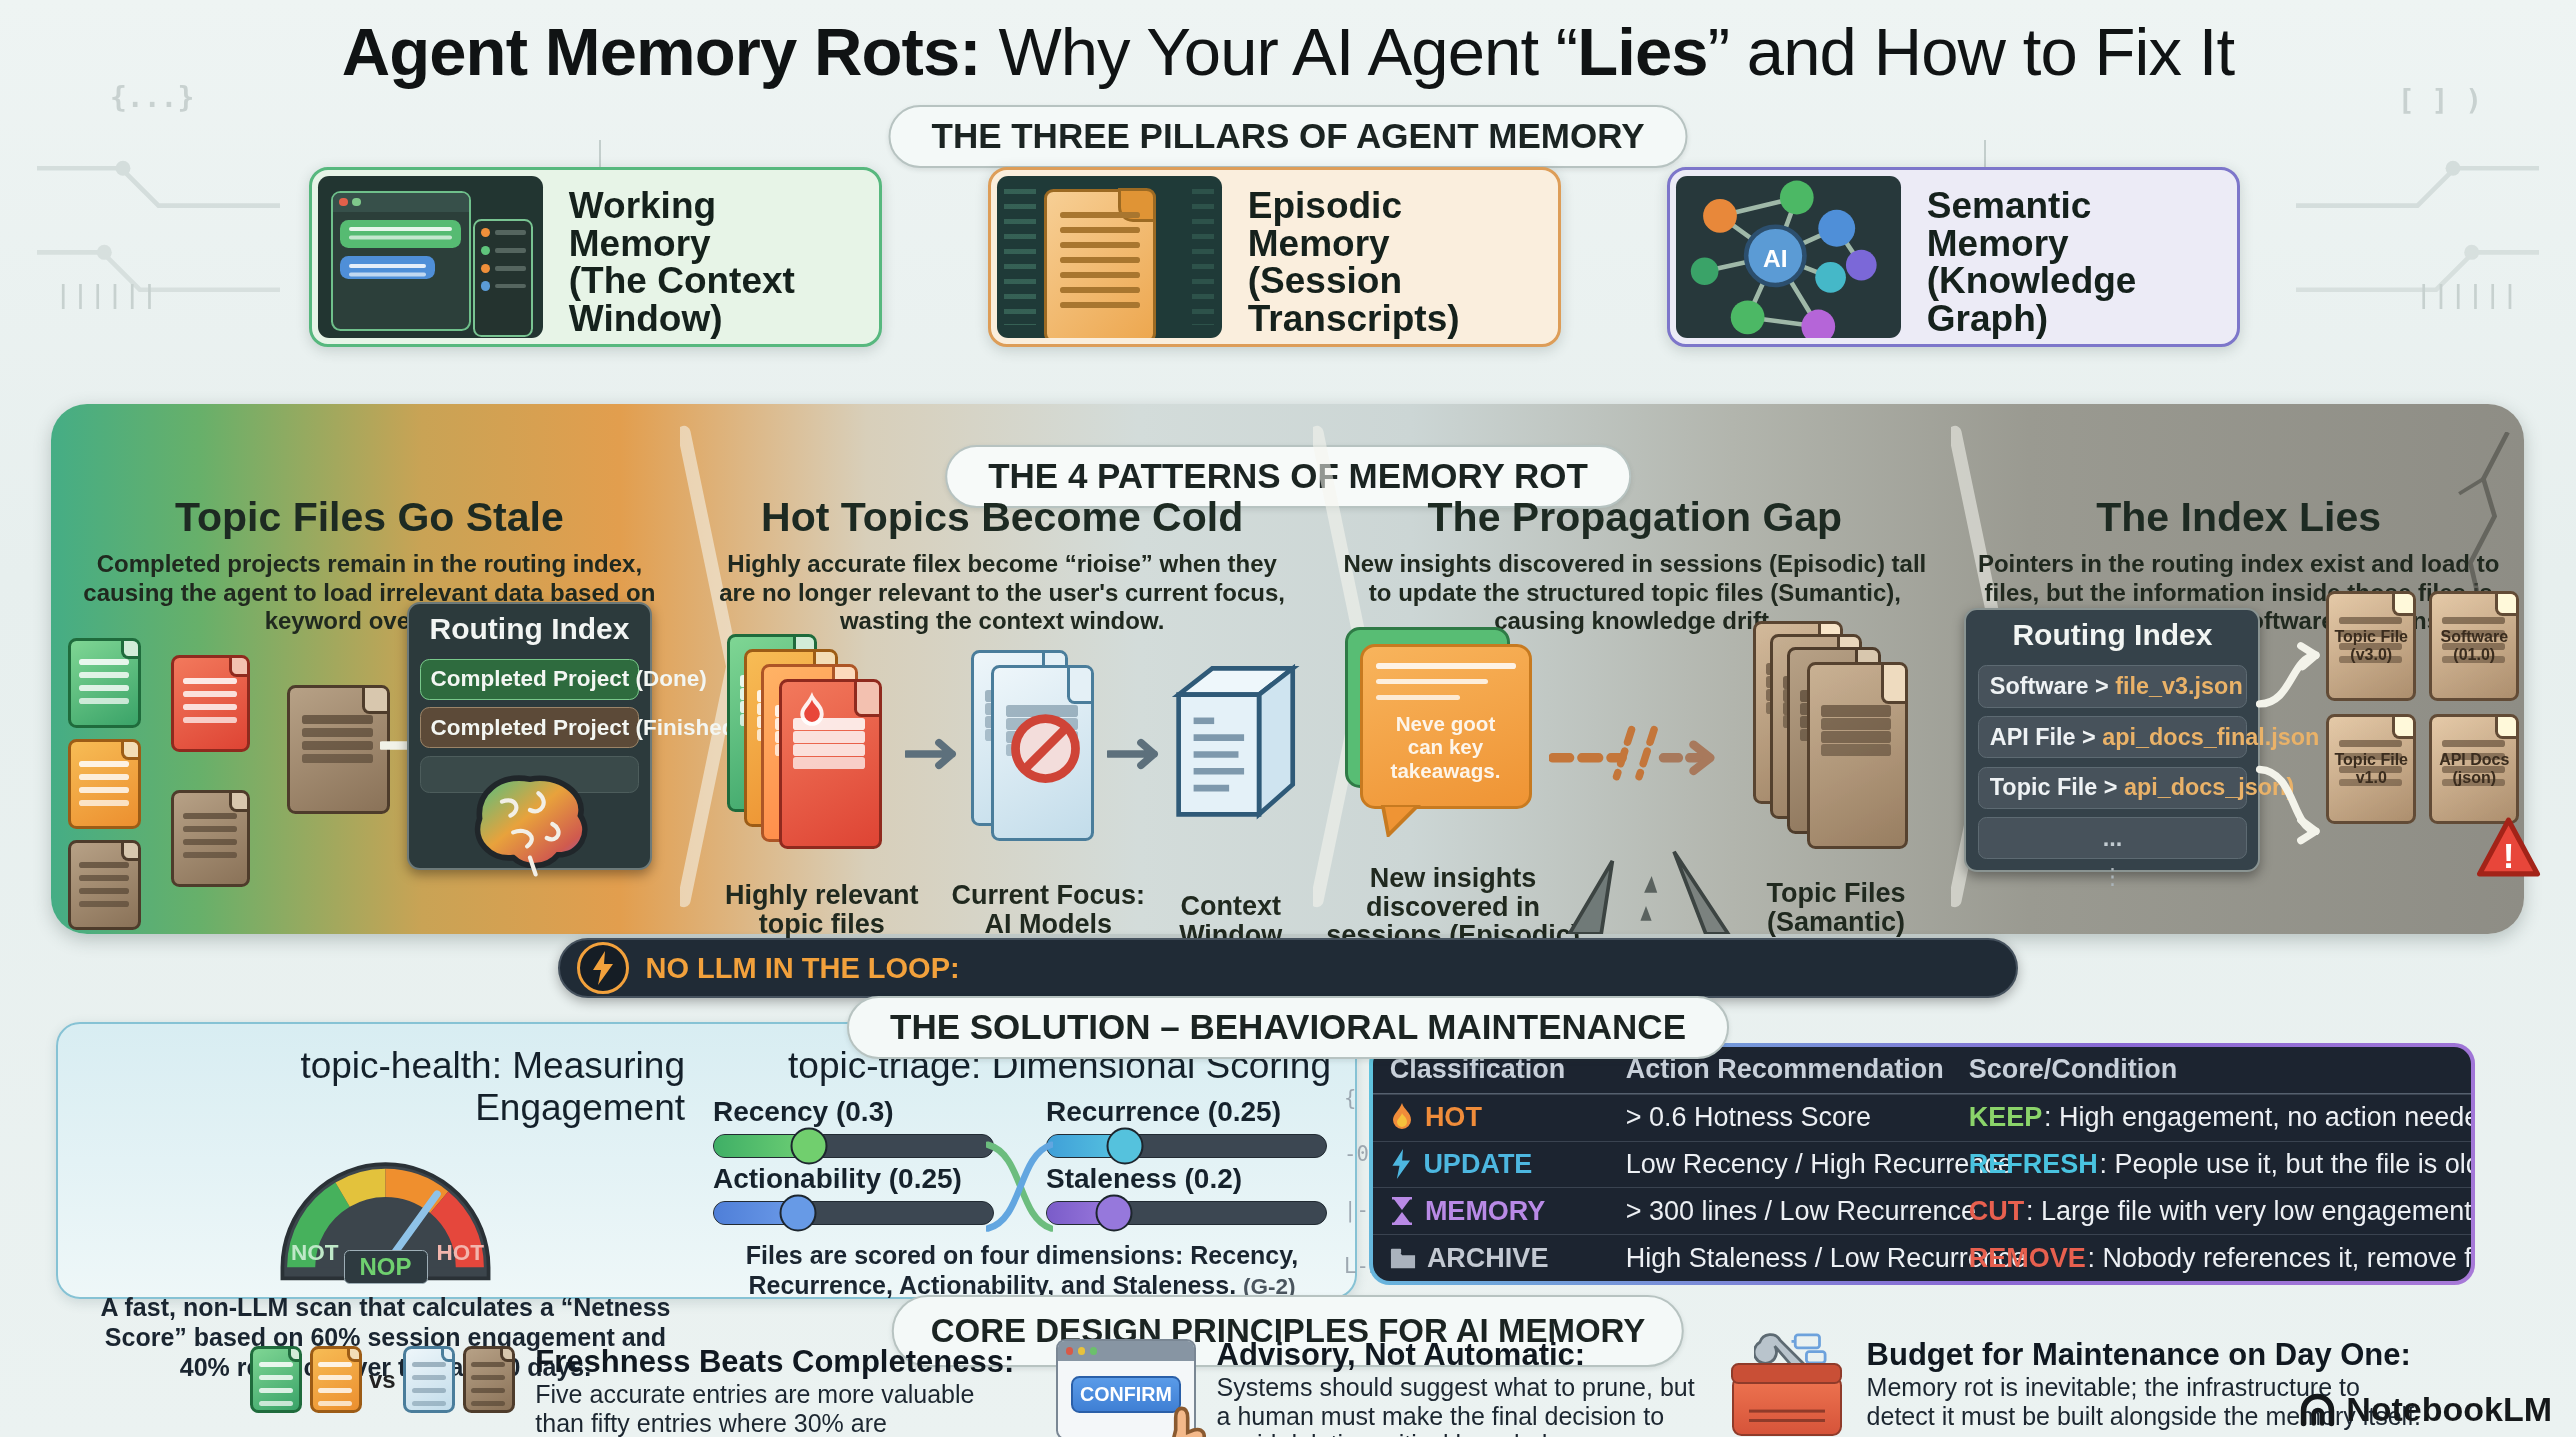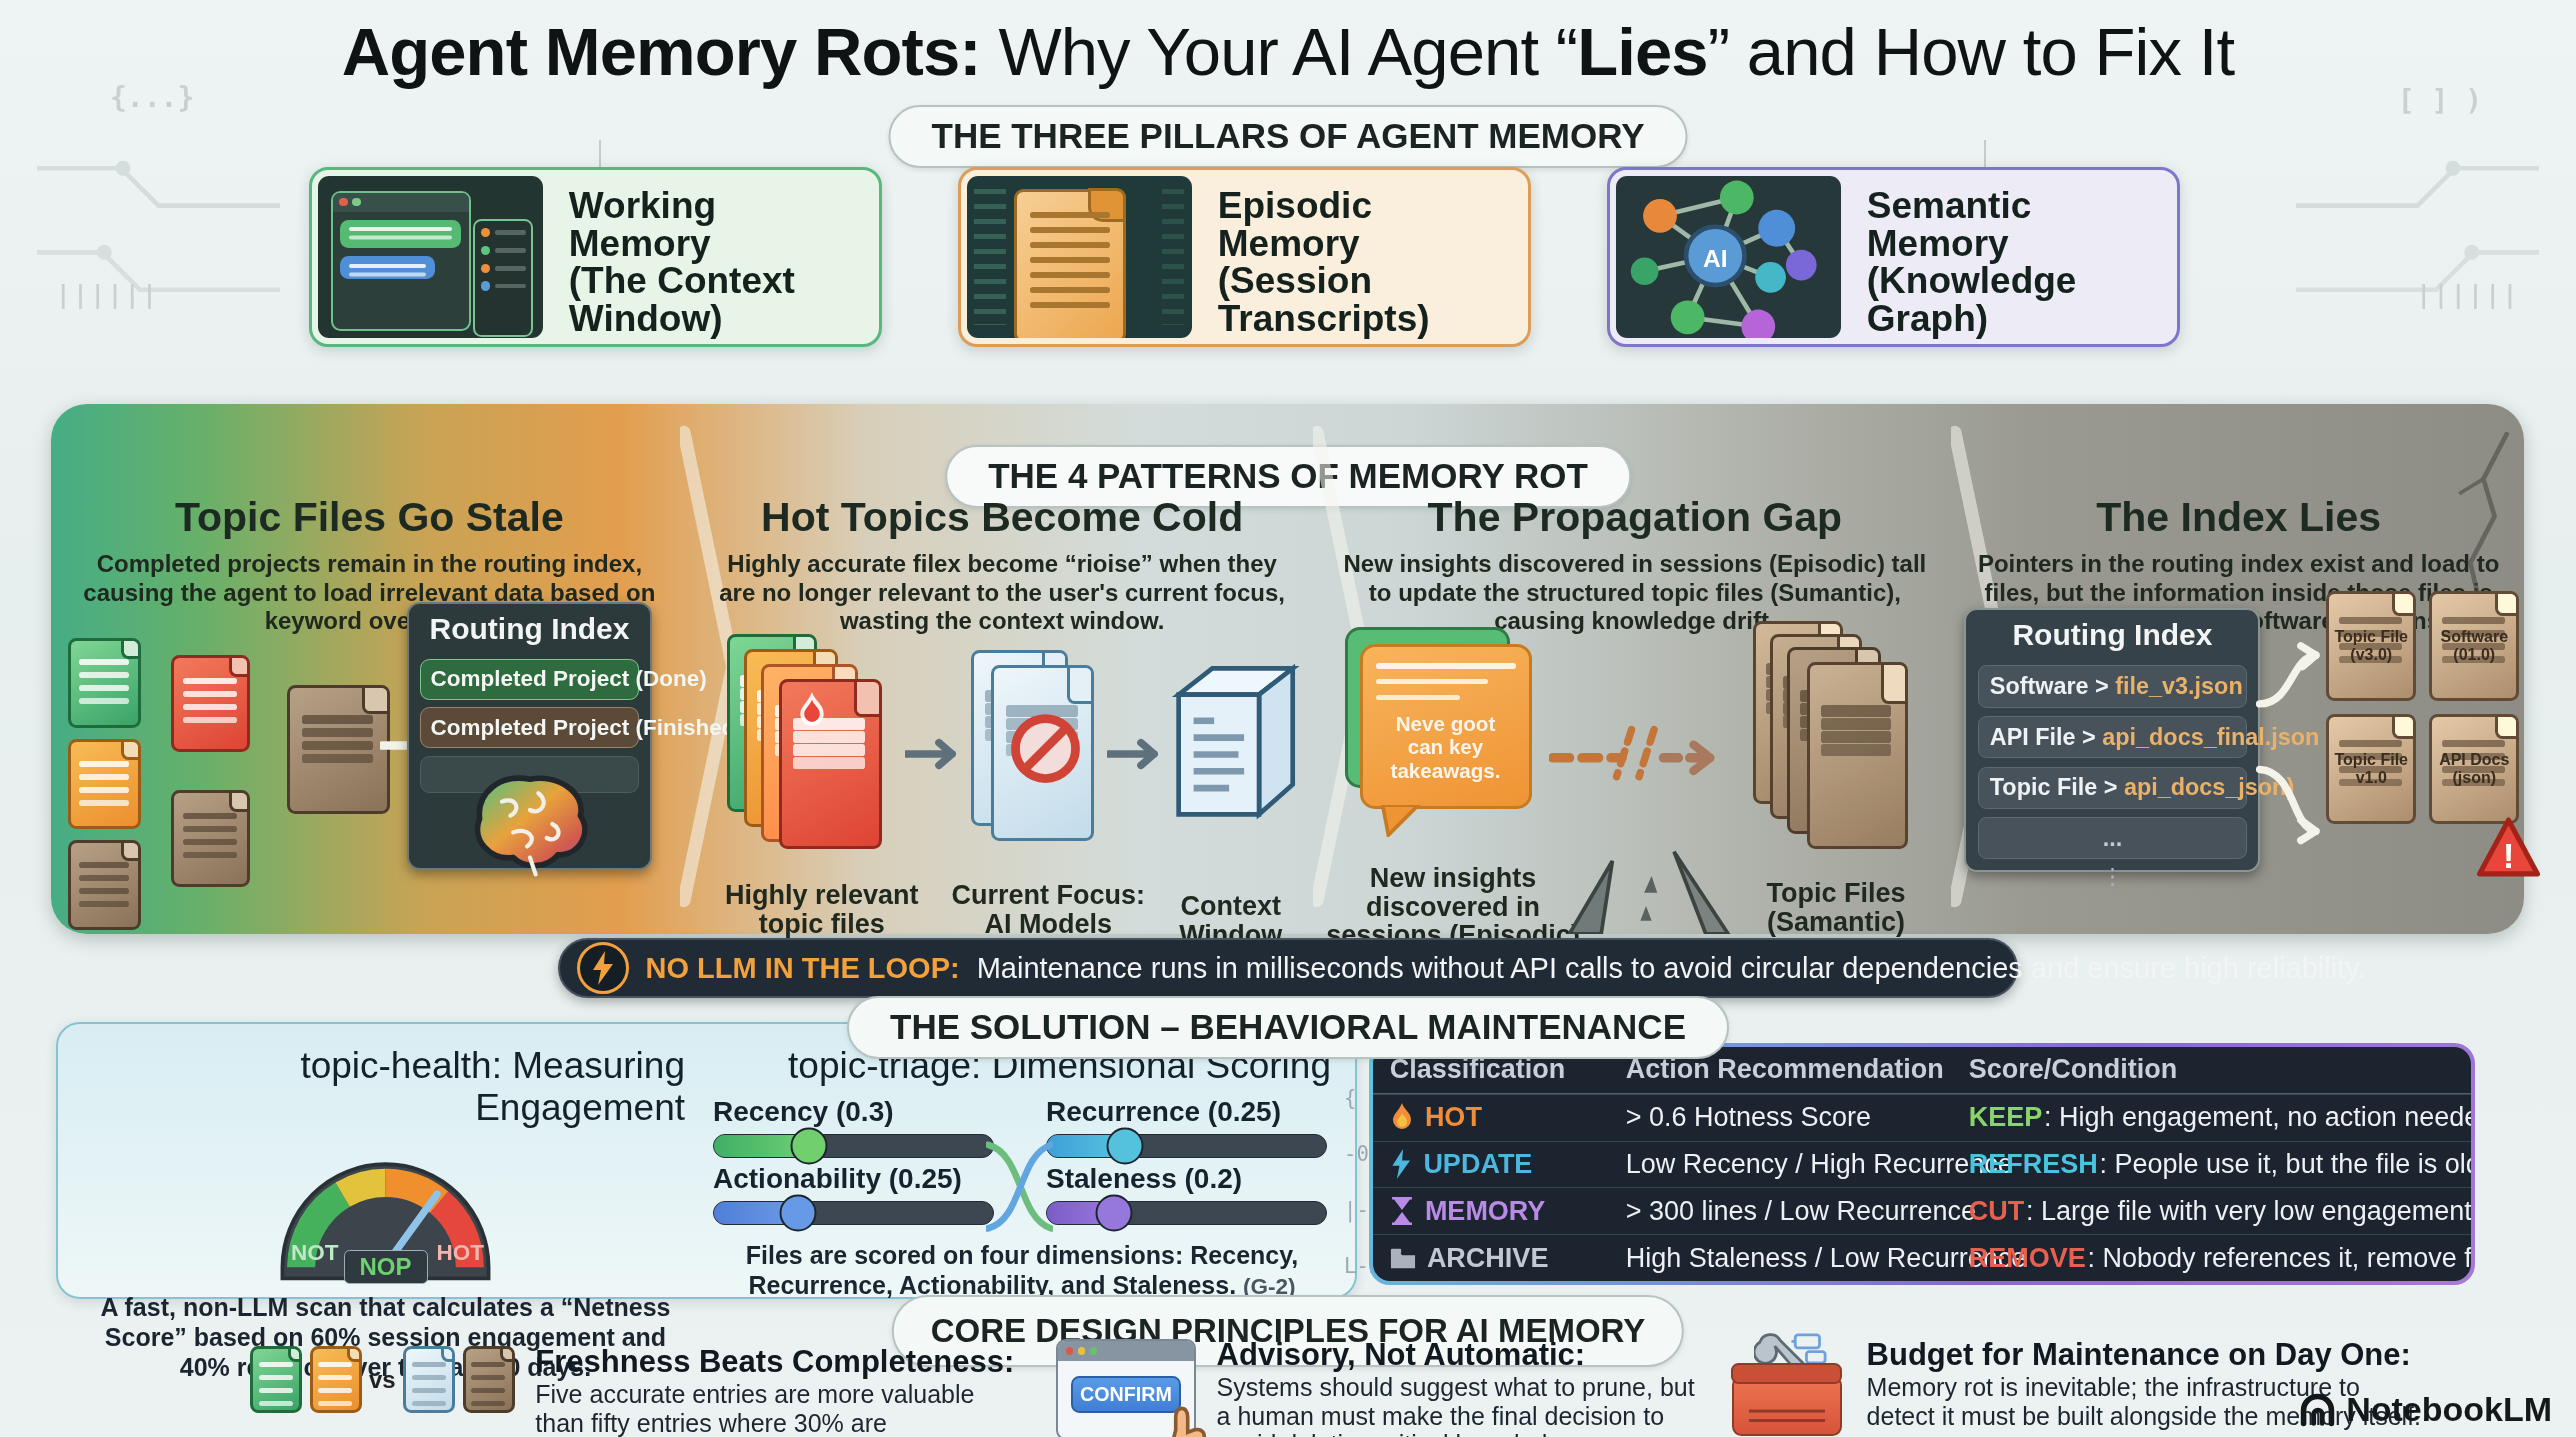--- a/index.html
+++ b/index.html
@@ -13,21 +13,21 @@
   
   .title{position:absolute;top:13px;left:0;width:100%;text-align:center;font-size:67px;color:#101314;letter-spacing:-0.9px}
   .title .b{font-weight:bold}
   .title .l{font-weight:400}
   
   .pill{position:absolute;transform:translateX(-50%);background:#f4f9f8;border:2.8px solid #b7c3c1;
     border-radius:935px;padding:9.4px 41px;font-size:35px;font-weight:bold;color:#1b2422;white-space:nowrap;
     box-shadow:0 1.9px 5.6px rgba(40,60,55,.12)}
   .vline{position:absolute;width:1.9px;background:#c3cecc}
   
-  .cards{position:absolute;left:309px;top:167px;width:1962px;display:flex;gap:76px}
+  .cards{position:absolute;left:309px;top:167px;width:1962px;display:flex;gap:106px}
   .card{width:573px;height:180px;border-radius:19px;display:flex;overflow:hidden;border:3.7px solid;box-shadow:0 3.7px 13px rgba(40,60,55,.18)}
   .card .iconpane{width:225px;flex:none;background:#223531;position:relative;margin:5.6px;border-radius:11.2px;overflow:hidden}
   .card .txt{flex:1;padding:17px 19px 9.4px 20.6px}
   .card h2{font-size:37px;line-height:1.02;color:#15211c;margin-bottom:7.5px}
   .card.green{border-color:#57b87e;background:#e7f4e7}
   .card.orange{border-color:#dd9d58;background:#faeedd}
   .card.purple{border-color:#7d76ca;background:#ecebf6}
   
   .chatwin{position:absolute;left:13px;top:15px;width:140px;height:140px;background:#2c3f3a;border:2.8px solid #6fc08b;border-radius:9.4px}
   .chatbar{height:19px;background:#37504a;border-radius:6.6px 6.6px 0 0;display:flex;align-items:center;gap:4.7px;padding:0 6.6px}
@@ -445,21 +445,20 @@
     </div>
   </div>
 
   <div class="banner">
     <div class="boltring">
       <svg width="24" height="36" viewBox="0 0 24 34">
           <polygon points="14,0 2,19 10,19 7,34 22,13 13,13" fill="#f2a13c"></polygon>
         </svg>
     </div>
     <span class="bl">NO LLM IN THE LOOP:</span>
-    <span class="bt">Maintenance runs in milliseconds without API calls to avoid circular dependencies and ensure high reliability.</span>
   </div>
 
   <div class="pill" style="left:1288px;top:996px;z-index:5">THE SOLUTION – BEHAVIORAL MAINTENANCE</div>
   <div class="solpanel">
 
     <div class="health">
       <div class="sh">topic-health: Measuring Engagement</div>
       <div class="gaugewrap">
         <svg width="253" height="150" viewBox="0 0 270 160">
           <path d="M25 140 A110 110 0 0 1 245 140 L245 152 L25 152 Z" fill="#3c454c" stroke="#2a3136" stroke-width="4"></path>

